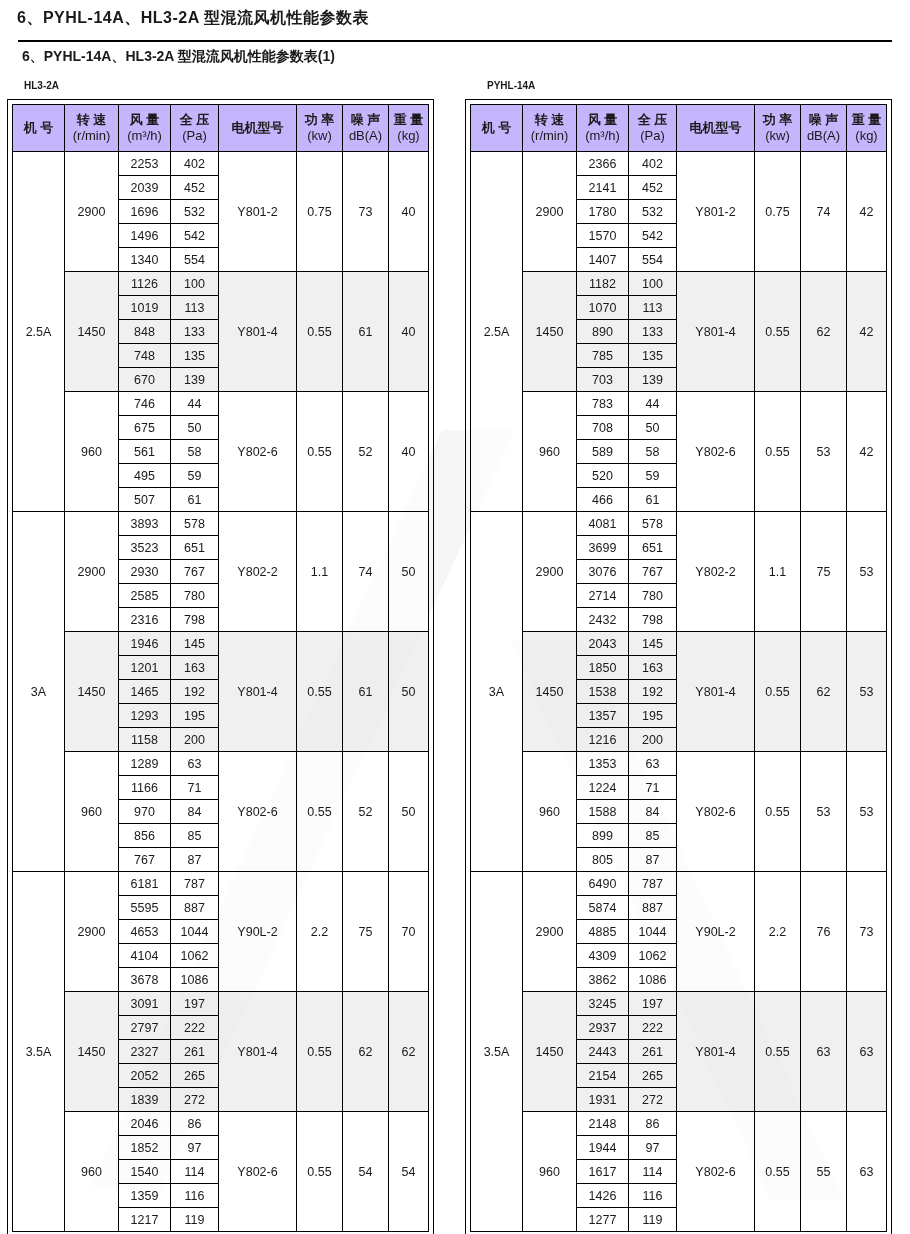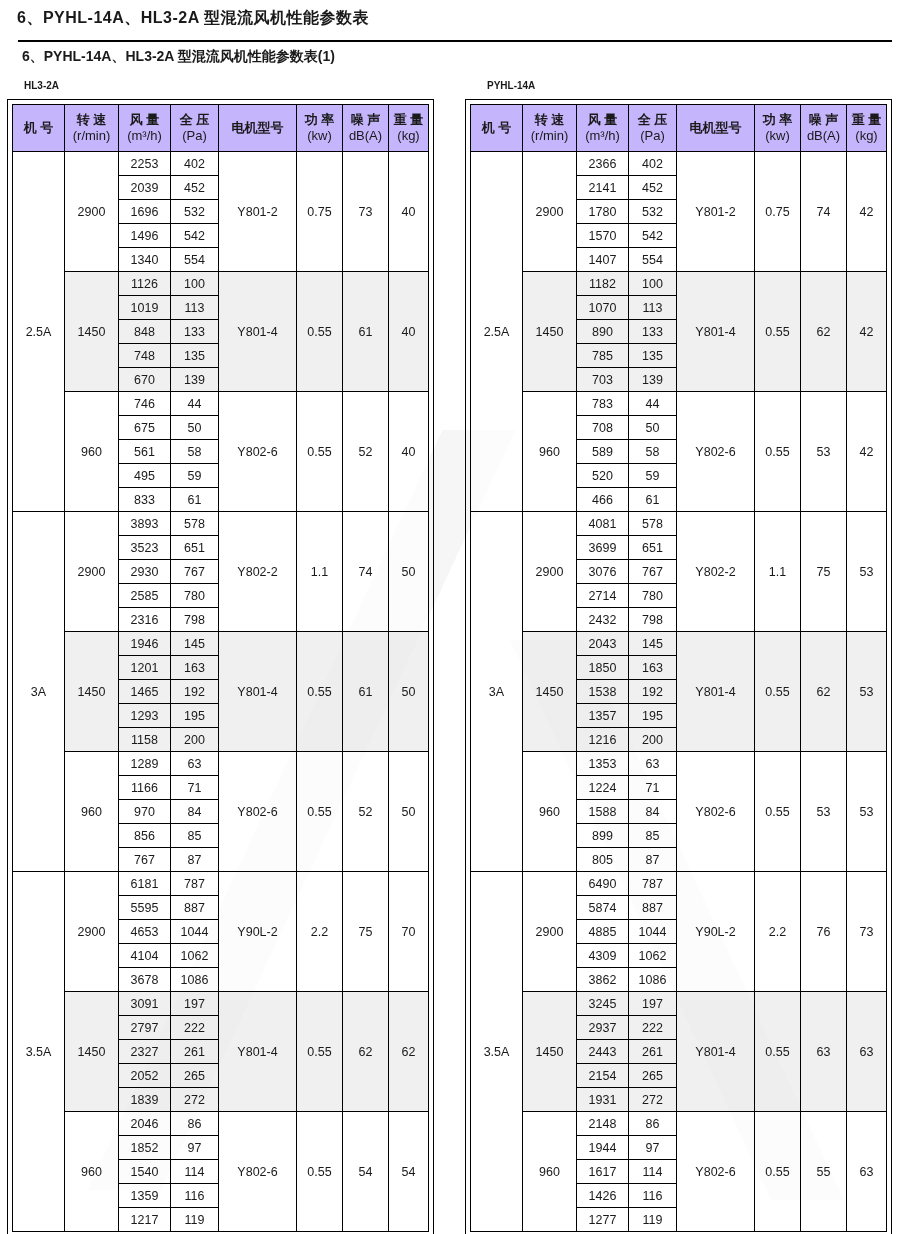--- a/index.html
+++ b/index.html
@@ -219,21 +219,21 @@
         </tr>
         <tr>
           <td>561</td>
           <td>58</td>
         </tr>
         <tr>
           <td>495</td>
           <td>59</td>
         </tr>
         <tr>
-          <td>833</td>
+          <td>507</td>
           <td>61</td>
         </tr>
         <tr>
           <td rowspan="15" class="sp-cell">3A</td>
           <td rowspan="5" class="sp-cell">2900</td>
           <td>3893</td>
           <td>578</td>
           <td rowspan="5" class="sp-cell">Y802-2</td>
           <td rowspan="5" class="sp-cell">1.1</td>
           <td rowspan="5" class="sp-cell">74</td>

